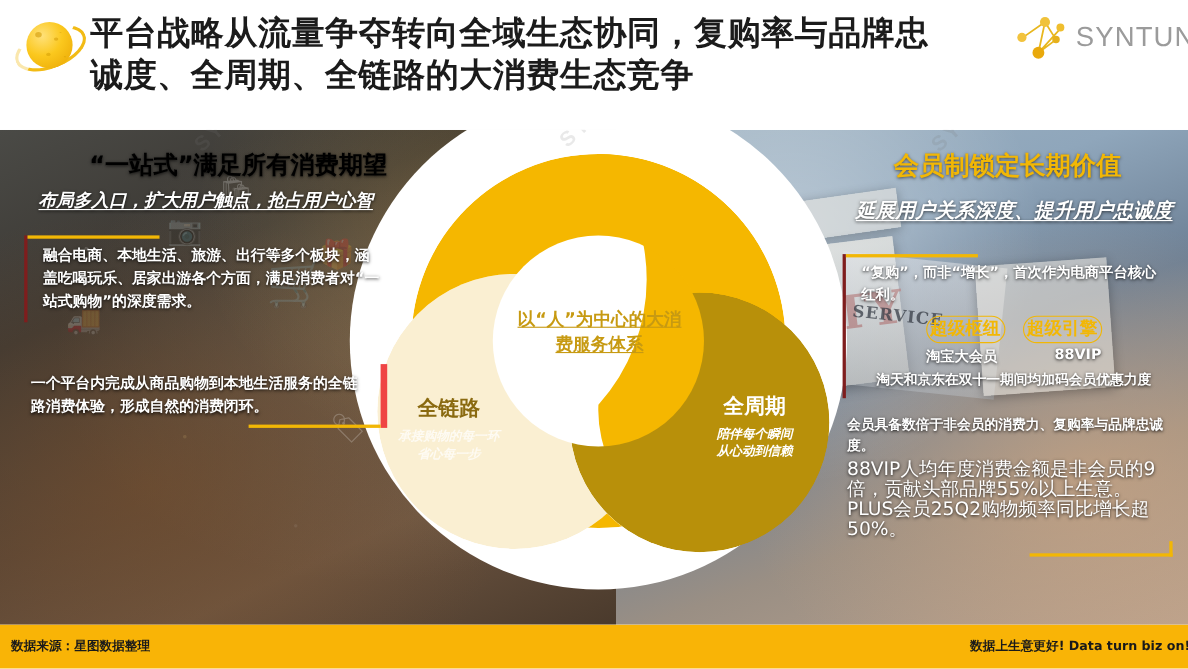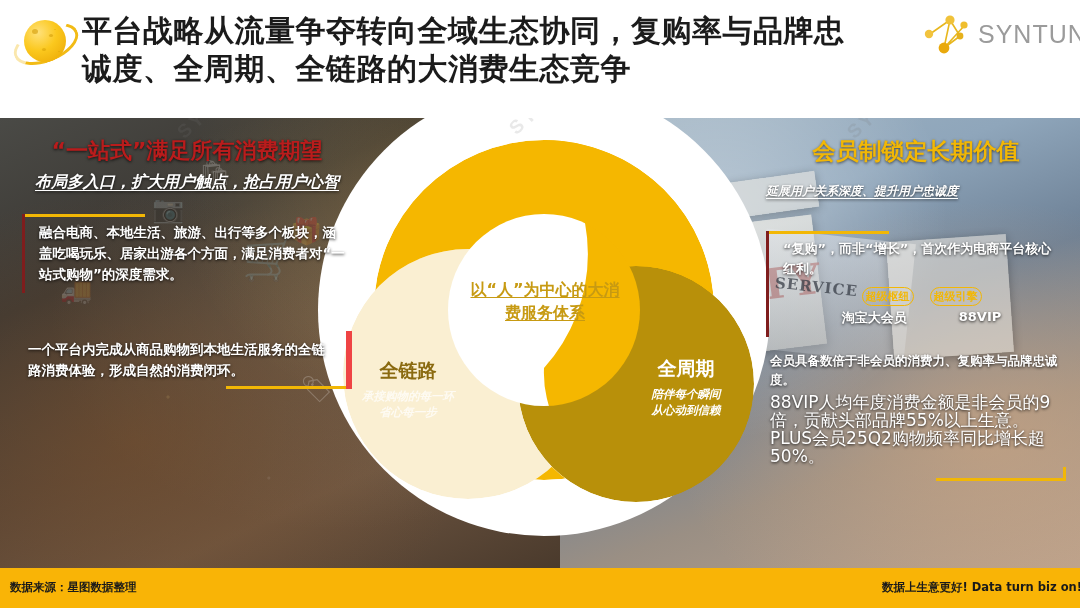--- a/index.html
+++ b/index.html
@@ -63,45 +63,45 @@
 
   
   .disc{position:absolute;left:318px;top:-34px;width:452px;height:452px;border-radius:50%;
       background:#ffffff;z-index:5;}
 
   
   .venn{position:absolute;left:318px;top:-34px;width:452px;height:452px;z-index:6;}
 
   
   .col-left{position:absolute;left:22px;top:18px;width:330px;z-index:20;}
-  .ttl-left{font-size:22px;font-weight:bold;color:#b91c1c;text-align:center;line-height:30px;
+  .ttl-left{font-size:22px;font-weight:bold;color:#000000;text-align:right;line-height:30px;
       font-family:"DejaVu Sans","Liberation Sans",sans-serif;
       text-shadow:0 1px 3px rgba(0,0,0,.75);}
   .sub-left{margin-top:4px;font-size:16px;font-weight:bold;font-style:italic;color:#ffffff;text-align:center;
       line-height:24px;text-decoration:underline;text-underline-offset:3px;
       font-family:"DejaVu Sans","Liberation Sans",sans-serif;text-shadow:0 1px 3px rgba(0,0,0,.8);}
   .brk{position:relative;margin-top:20px;padding:8px 6px 8px 14px;}
   .brk.tl{border-left:3px solid #7f1d1d;}
   .brk.tl::before{content:"";position:absolute;left:0;top:0;width:120px;height:3px;background:#F2B705;}
   .brk.br{border-right:6px solid #ef4444;padding:8px 14px 8px 6px;}
   .brk.br::after{content:"";position:absolute;right:0;bottom:0;width:120px;height:3px;background:#F2B705;}
   .body-left{font-size:13.5px;color:#ffffff;line-height:21px;font-weight:bold;
       font-family:"DejaVu Sans","Liberation Sans",sans-serif;text-shadow:0 1px 3px rgba(0,0,0,.85);}
 
   
   .col-right{position:absolute;right:14px;top:18px;width:300px;z-index:20;}
   .ttl-right{font-size:23px;font-weight:bold;color:#F2B705;text-align:center;line-height:30px;
       font-family:"DejaVu Sans","Liberation Sans",sans-serif;text-shadow:0 1px 3px rgba(0,0,0,.6);}
-  .sub-right{margin-top:14px;font-size:12px;font-weight:bold;font-style:italic;color:#ffffff;text-align:left;
+  .sub-right{margin-top:14px;font-size:18px;font-weight:bold;font-style:italic;color:#ffffff;text-align:right;
       line-height:23px;text-decoration:underline;text-underline-offset:3px;
       font-family:"DejaVu Sans","Liberation Sans",sans-serif;text-shadow:0 1px 3px rgba(0,0,0,.7);}
   .body-right{font-size:13px;color:#ffffff;line-height:20px;font-weight:bold;text-align:center;
       font-family:"DejaVu Sans","Liberation Sans",sans-serif;text-shadow:0 1px 3px rgba(0,0,0,.8);}
   .pill-row{display:flex;justify-content:center;gap:16px;margin:8px 0 3px 0;}
-  .pill{border:1.5px solid #F2B705;border-radius:14px;padding:1px 3px;color:#F2B705;font-size:11px;
+  .pill{border:1.5px solid #F2B705;border-radius:14px;padding:1px 3px;color:#F2B705;font-size:16px;
       font-weight:bold;font-family:"DejaVu Sans","Liberation Sans",sans-serif;white-space:nowrap;}
   .pill-lbl-row{display:flex;justify-content:center;gap:52px;margin-bottom:2px;}
   .pill-lbl{color:#ffffff;font-size:13px;font-weight:bold;text-shadow:0 1px 3px rgba(0,0,0,.8);
       font-family:"DejaVu Sans","Liberation Sans",sans-serif;}
   .note-right{font-size:12.5px;color:#ffffff;line-height:19px;font-weight:bold;
       font-family:"DejaVu Sans","Liberation Sans",sans-serif;text-shadow:0 1px 3px rgba(0,0,0,.85);}
   .note-small{font-size:17px;font-weight:normal;line-height:18px;}
 
   
   .footer{position:absolute;left:0;top:568px;width:1080px;height:40px;background:#F9B406;z-index:40;padding-left:44px;}
@@ -248,20 +248,21 @@
       <div class="brk tl" style="margin-top:28px;">
         <div class="body-right" style="text-align:left;">“复购”，而非“增长”，首次作为电商平台核心红利。</div>
         <div class="pill-row">
           <div class="pill">超级枢纽</div>
           <div class="pill">超级引擎</div>
         </div>
         <div class="pill-lbl-row">
           <div class="pill-lbl">淘宝大会员</div>
           <div class="pill-lbl">88VIP</div>
         </div>
+        <div class="note-right" style="text-align:center;">淘天和京东在双十一期间均加码会员优惠力度</div>
       </div>
       <div style="margin-top:14px;padding-left:4px;">
         <div class="note-right">会员具备数倍于非会员的消费力、复购率与品牌忠诚度。</div>
         <div class="note-right note-small" style="margin-top:4px;">88VIP人均年度消费金额是非会员的9倍，贡献头部品牌55%以上生意。PLUS会员25Q2购物频率同比增长超50%。</div>
         <div style="position:relative;height:14px;margin-top:2px;">
           <div style="position:absolute;right:0;bottom:0;width:3px;height:14px;background:#F2B705;"></div>
           <div style="position:absolute;right:0;bottom:0;width:130px;height:3px;background:#F2B705;"></div>
         </div>
       </div>
     </div>

